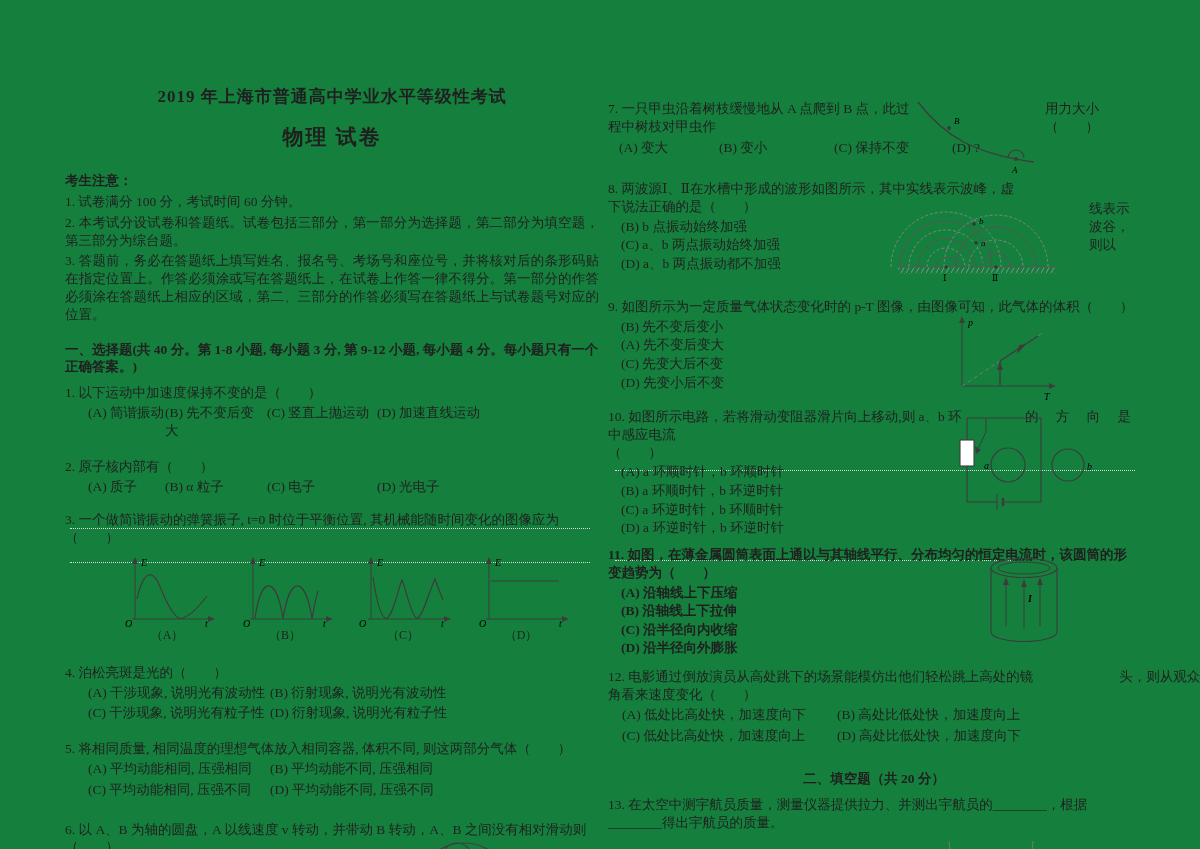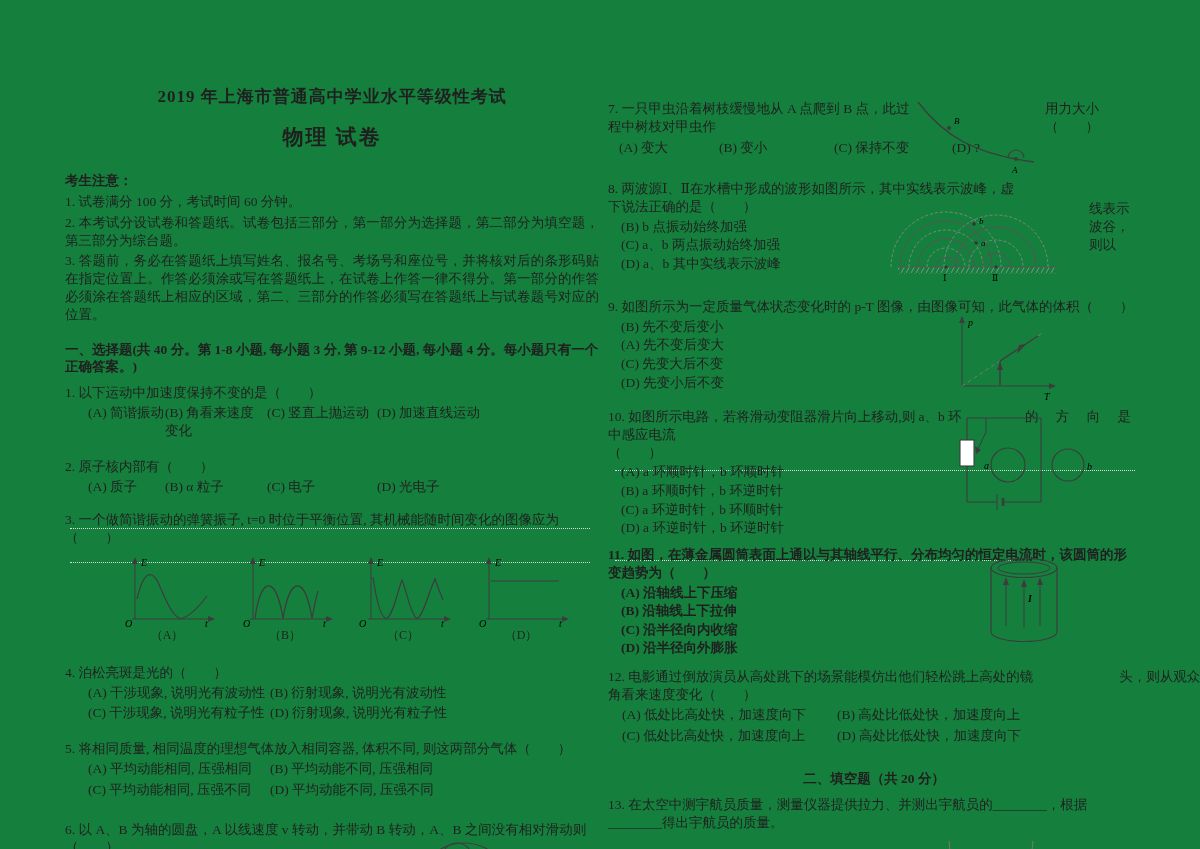--- a/index.html
+++ b/index.html
@@ -51,21 +51,21 @@
     <div class="notice">1. 试卷满分 100 分，考试时间 60 分钟。</div>
     <div class="notice">2. 本考试分设试卷和答题纸。试卷包括三部分，第一部分为选择题，第二部分为填空题，第三部分为综台题。</div>
     <div class="notice">3. 答题前，务必在答题纸上填写姓名、报名号、考场号和座位号，并将核对后的条形码贴在指定位置上。作答必须涂或写在答题纸上，在试卷上作答一律不得分。第一部分的作答必须涂在答题纸上相应的区域，第二、三部分的作答必须写在答题纸上与试卷题号对应的位置。</div>
 
     <div class="sec-head">一、选择题(共 40 分。第 1-8 小题, 每小题 3 分, 第 9-12 小题, 每小题 4 分。每小题只有一个正确答案。)</div>
 
     <div class="q" style="margin-top:8px;">
       <div class="stem">1. 以下运动中加速度保持不变的是（　　）</div>
       <div class="opts4">
         <span>(A) 简谐振动</span>
-        <span>(B) 角看来速度变化</span>
+        <span>(B) 先不变后变大</span>
         <span>(C) 竖直上抛运动</span>
         <span>(D) 加速直线运动</span>
       </div>
     </div>
 
     <div class="q" style="margin-top:18px;">
       <div class="stem">2. 原子核内部有（　　）</div>
       <div class="opts4">
         <span>(A) 质子</span>
         <span>(B) α 粒子</span>
@@ -195,21 +195,21 @@
       </svg>
     </div>
 
     <div class="q" style="margin-top:6px;min-height:110px;">
       <div class="stem">8. 两波源Ⅰ、Ⅱ在水槽中形成的波形如图所示，其中实线表示波峰，虚</div>
       <div class="stem">下说法正确的是（　　）</div>
       <span class="abs" style="left:437px;top:20px;margin-left:44px;">线表示波谷，则以</span>
       <ul class="opts-list">
         <li>(B) b 点振动始终加强</li>
         <li>(C) a、b 两点振动始终加强</li>
-        <li>(D) a、b 其中实线表示波峰</li>
+        <li>(D) a、b 两点振动都不加强</li>
       </ul>
       <svg class="abs" style="left:288px;top:30px;" width="165" height="76" viewBox="0 0 165 76">
         <defs>
           <pattern id="hatch" width="5" height="7" patternUnits="userSpaceOnUse">
             <line x1="4" y1="0" x2="0" y2="7" stroke="#999" stroke-width="0.8"></line>
           </pattern>
         </defs>
         <line x1="2" y1="57" x2="162" y2="57" stroke="#555" stroke-width="1.1"></line>
         <rect x="2" y="57.5" width="158" height="6" fill="url(#hatch)"></rect>
         <path d="M40,57 A10,10 0 0 1 60,57" fill="none" stroke="#555" stroke-width="1"></path>

